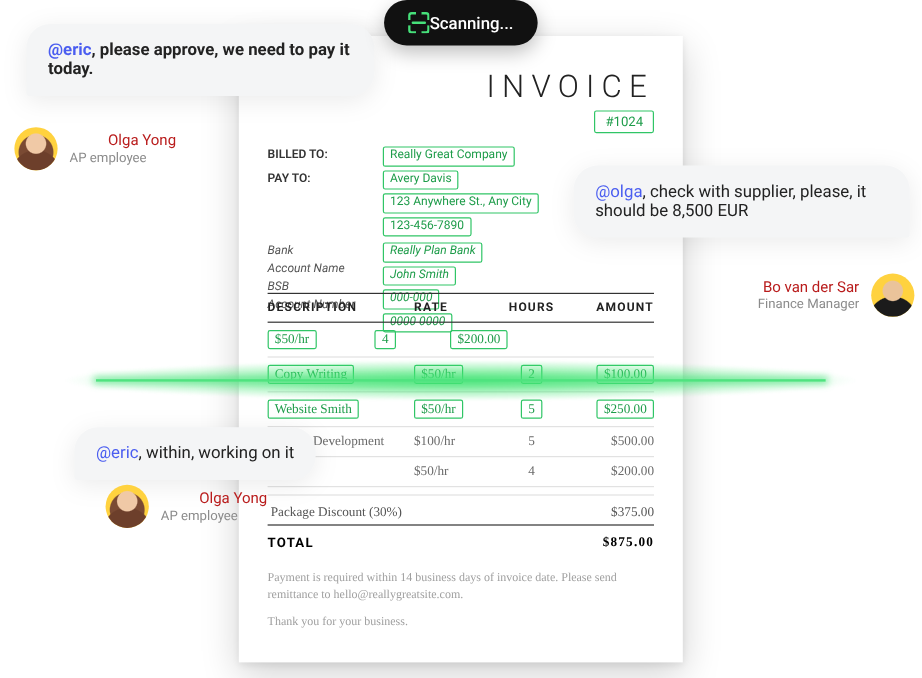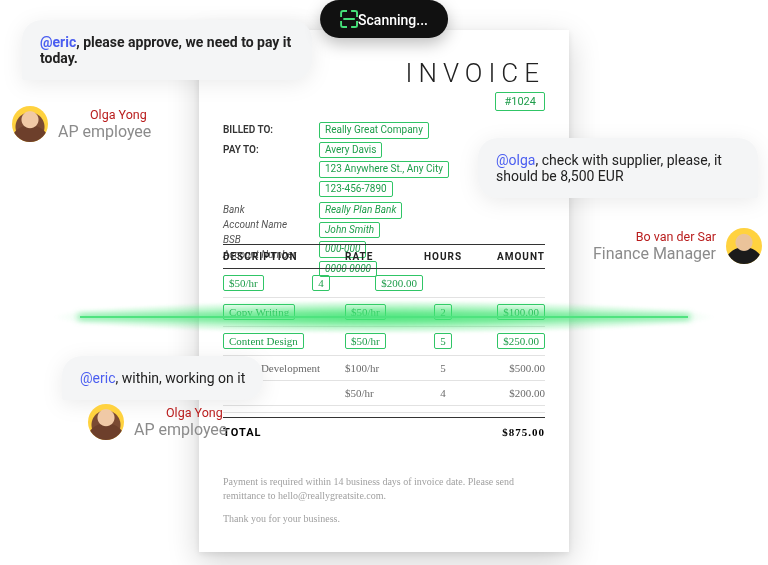--- a/index.html
+++ b/index.html
@@ -74,21 +74,21 @@
       radial-gradient(circle at 50% 110%, #6d3f2b 0 20px, transparent 21px),
       radial-gradient(circle at 50% 58%, #7a4a33 0 14px, transparent 15px);
   }
   .avatar.bo::after { content:""; position:absolute; inset:0; background:
       radial-gradient(circle at 50% 40%, #eac39a 0 8px, transparent 9px),
       radial-gradient(circle at 50% 110%, #1b1b1b 0 20px, transparent 21px),
       radial-gradient(circle at 46% 55%, rgba(0,0,0,.25) 0 3px, transparent 4px),
       radial-gradient(circle at 54% 55%, rgba(0,0,0,.25) 0 3px, transparent 4px);
   }
   .user .meta .name { font-size:12.5px; font-weight:400; color:#b91c1c;margin-left:32px; }
-  .user .meta .role { font-size:16px; color:#8b8b8b; }
+  .user .meta .role { font-size:11px; color:#8b8b8b; }
   .user.right .meta { text-align:right; }
 
   .u1 { top:106px; left:12px; }
   .u2 { top:228px; right:6px; }
   .u3 { top:404px; left:88px; }
 
   
 </style>
 </head>
 <body>
@@ -147,40 +147,46 @@
           <div class="col-h"><span class="chip box">4</span></div>
           <div class="col-a"><span class="chip box">$200.00</span></div>
         </div>
         <div class="tbl-row">
           <div class="col-d"><span class="chip box">Copy Writing</span></div>
           <div class="col-r"><span class="chip box">$50/hr</span></div>
           <div class="col-h"><span class="chip box">2</span></div>
           <div class="col-a"><span class="chip box">$100.00</span></div>
         </div>
         <div class="tbl-row">
-          <div class="col-d"><span class="chip box">Content Design</span></div>
+          <div class="col-d"><span class="chip box">Website Smith</span></div>
           <div class="col-r"><span class="chip box">$50/hr</span></div>
           <div class="col-h"><span class="chip box">5</span></div>
           <div class="col-a"><span class="chip box">$250.00</span></div>
         </div>
         <div class="tbl-row">
           <div class="col-d"><span>Website Development</span></div>
           <div class="col-r"><span>$100/hr</span></div>
           <div class="col-h"><span>5</span></div>
           <div class="col-a"><span>$500.00</span></div>
         </div>
         <div class="tbl-row">
           <div class="col-d"><span>SEO</span></div>
           <div class="col-r"><span>$50/hr</span></div>
           <div class="col-h"><span>4</span></div>
           <div class="col-a"><span>$200.00</span></div>
         </div>
 
         <div style="height:6px;"></div>
         <div class="tot-sep"></div>
+        <div class="tbl-foot">
+          <div class="col-d" style="text-align:right; padding-right:10px;">Package Discount (30%)</div>
+          <div class="col-r"></div>
+            <div class="col-h"></div>
+          <div class="col-a">$375.00</div>
+        </div>
         <div class="total-row">
           <div class="col-d">TOTAL</div>
           <div class="col-r"></div>
             <div class="col-h"></div>
           <div class="col-a">$875.00</div>
         </div>
       </div>
 
       <div class="foot-note">
         <div>Payment is required within 14 business days of invoice date. Please send remittance to hello@reallygreatsite.com.</div>

